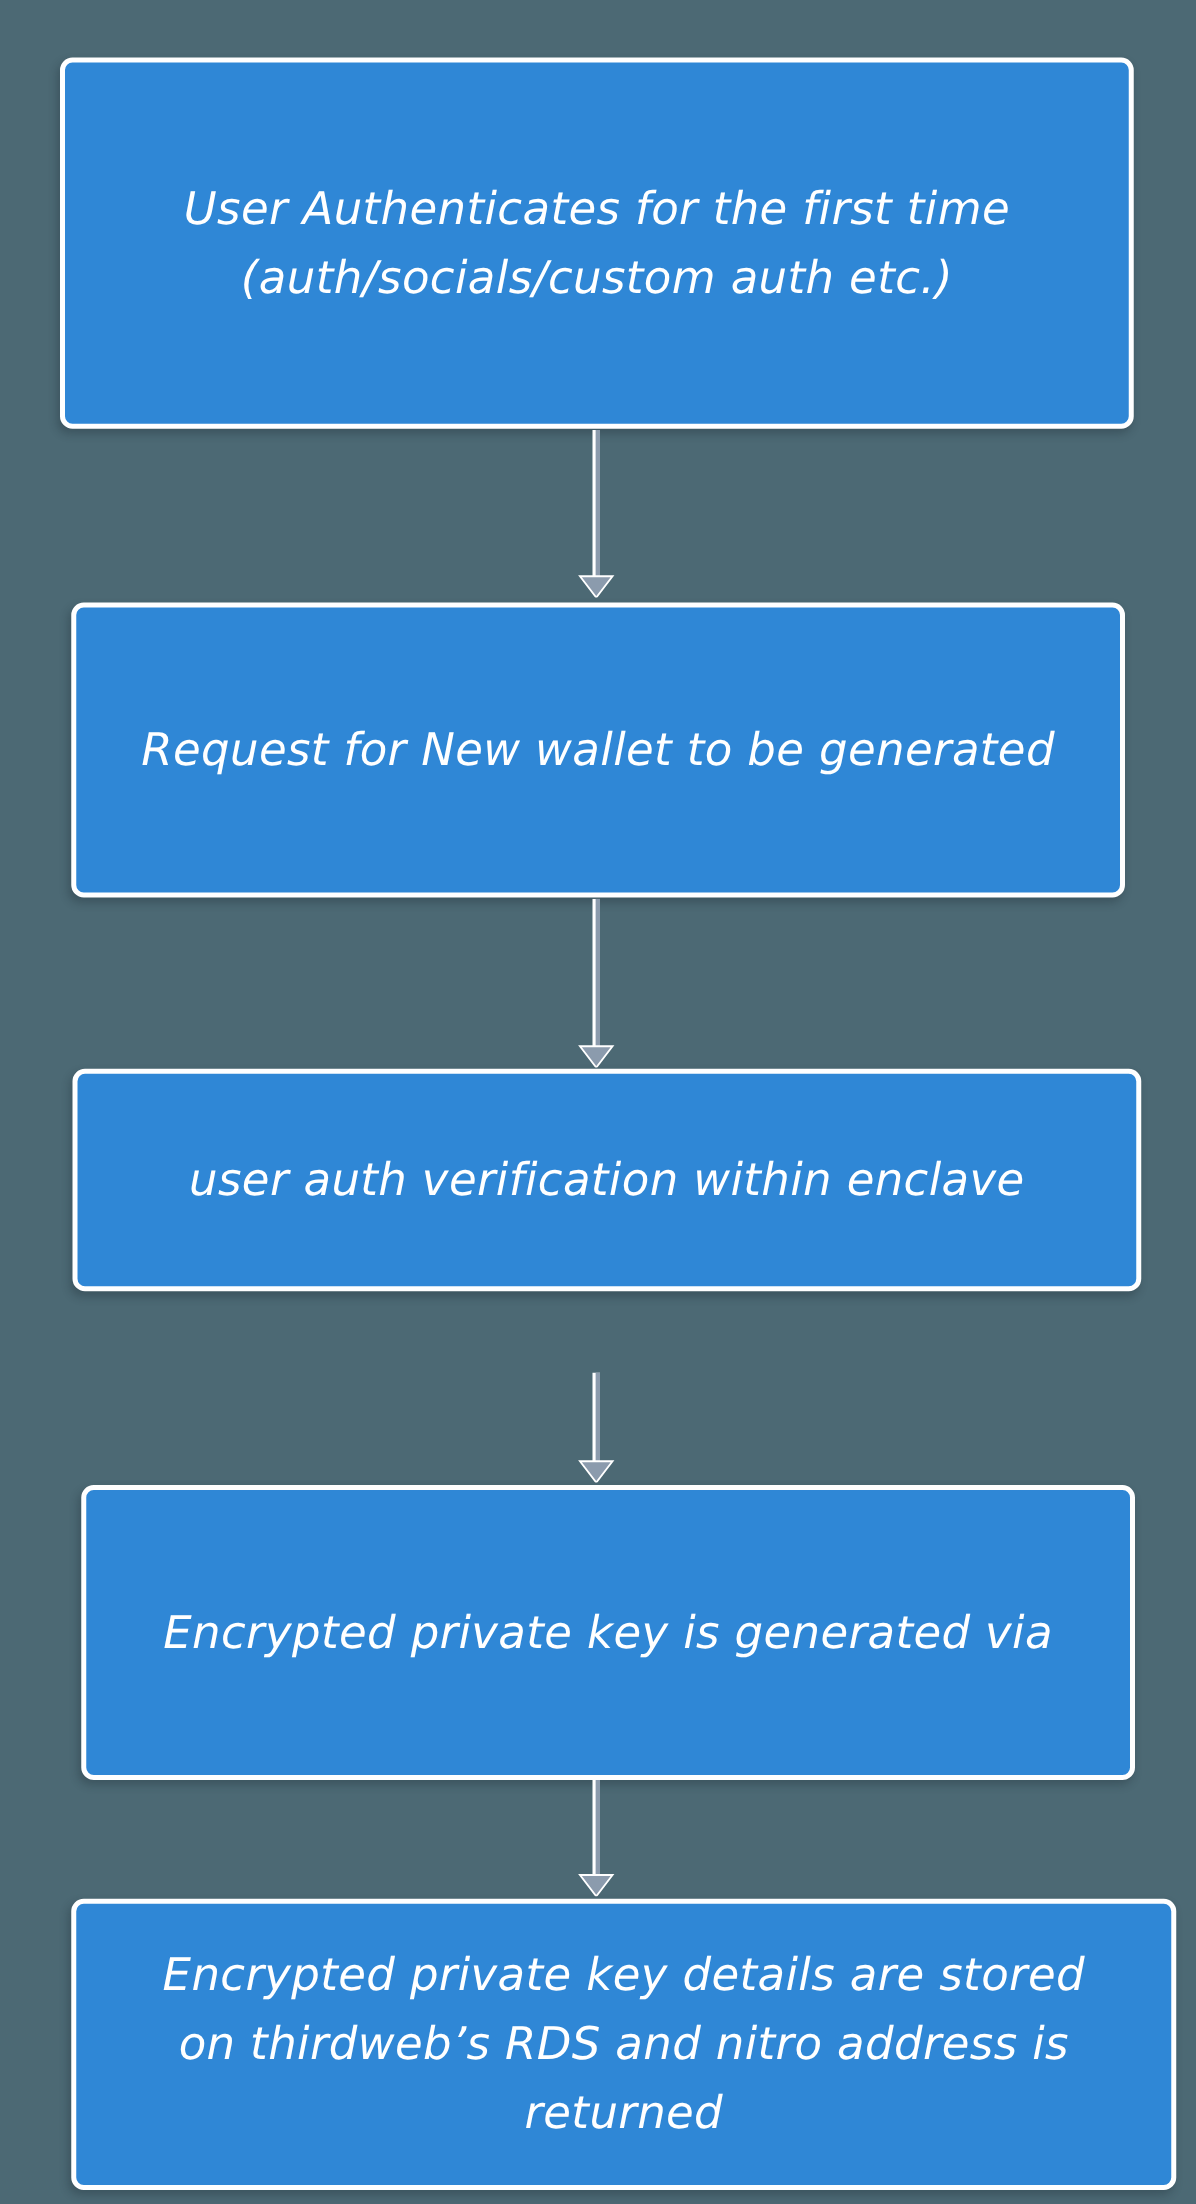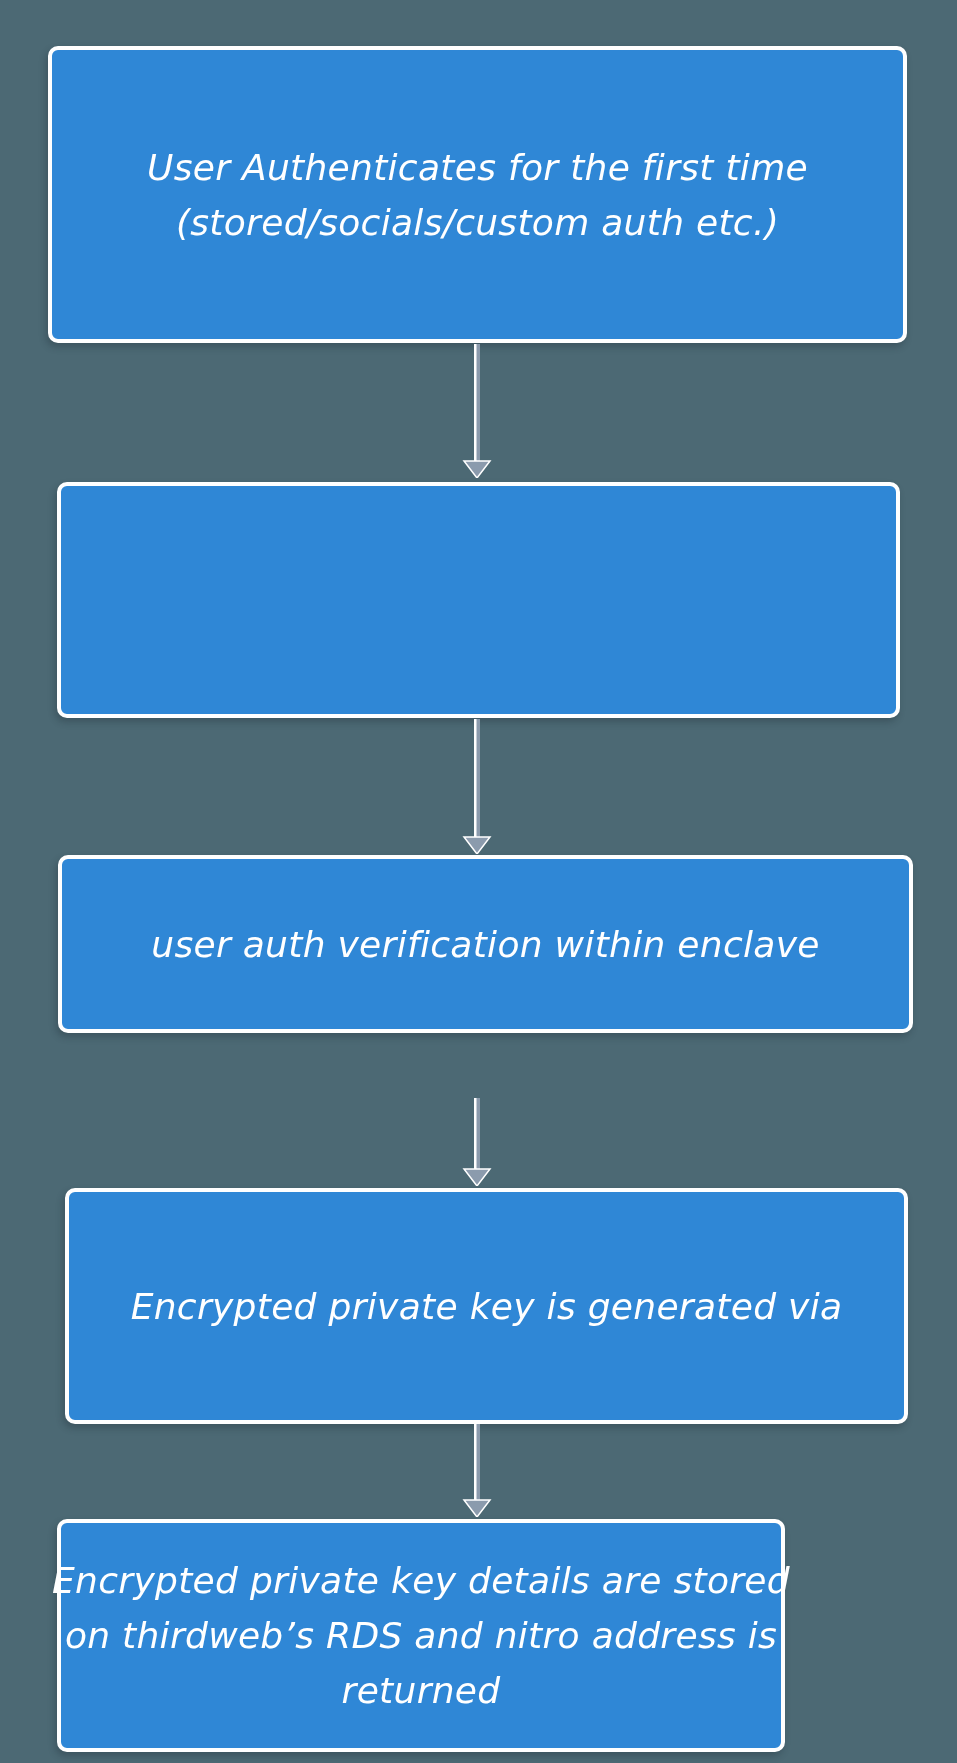--- a/index.html
+++ b/index.html
@@ -35,48 +35,49 @@
     letter-spacing: 0.3px;
     font-style: italic;
   }
   .box .text-line {
     white-space: nowrap;
   }
   .box1 { left: 48px; top: 46px;   width: 859px; height: 297px; }
   .box2 { left: 57px; top: 482px;  width: 843px; height: 236px; }
   .box3 { left: 58px; top: 855px;  width: 855px; height: 178px; }
   .box4 { left: 65px; top: 1188px; width: 843px; height: 236px; }
-  .box5 { left: 57px; top: 1519px; width: 728px; height: 233px; }
+  .box5 { left: 57px; top: 1519px; width: 884px; height: 233px; }
   .arrow {
     position: absolute;
     left: 462px;
     display: block;
   }
   .a1 { top: 344px; }
   .a2 { top: 719px; }
   .a3 { top: 1098px; }
   .a4 { top: 1424px; }
 </style>
 </head>
 <body>
 
 <div class="canvas">
 
   <div class="box box1">
     <div class="text-line">User Authenticates for the first time</div>
-    <div class="text-line">(stored/socials/custom auth etc.)</div>
+    <div class="text-line">(auth/socials/custom auth etc.)</div>
   </div>
 
   <svg class="arrow a1" width="30" height="134" viewBox="0 0 30 134">
     <rect x="12" y="0" width="6" height="118" style="fill:var(--connector_highlight,#ffffff)"></rect>
     <rect x="14.5" y="0" width="3.5" height="118" style="fill:var(--connector,#8b9bad)"></rect>
     <polygon points="2,117 28,117 15,134" style="fill:var(--connector,#8b9bad);stroke:var(--connector_highlight,#ffffff);stroke-width:1.5"></polygon>
   </svg>
 
   <div class="box box2">
+    <div class="text-line">Request for New wallet to be generated</div>
   </div>
 
   <svg class="arrow a2" width="30" height="135" viewBox="0 0 30 135">
     <rect x="12" y="0" width="6" height="119" style="fill:var(--connector_highlight,#ffffff)"></rect>
     <rect x="14.5" y="0" width="3.5" height="119" style="fill:var(--connector,#8b9bad)"></rect>
     <polygon points="2,118 28,118 15,135" style="fill:var(--connector,#8b9bad);stroke:var(--connector_highlight,#ffffff);stroke-width:1.5"></polygon>
   </svg>
 
   <div class="box box3">
     <div class="text-line">user auth verification within enclave</div>

